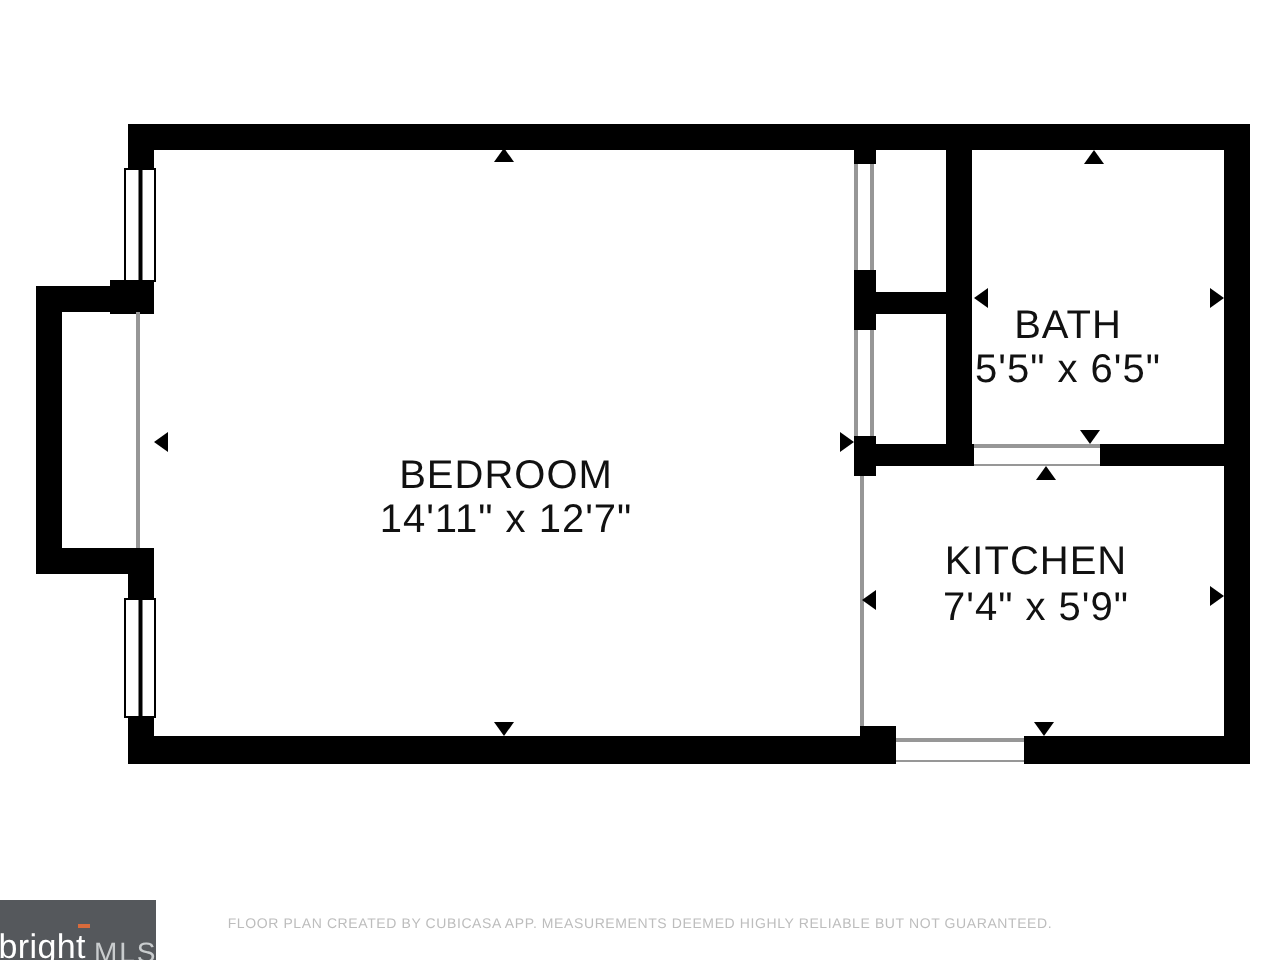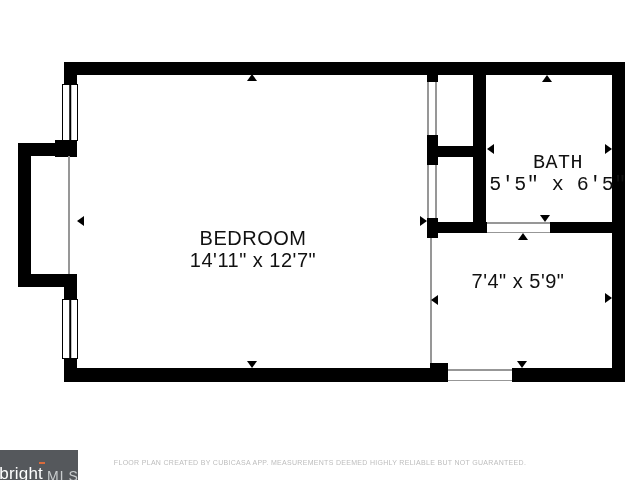--- a/index.html
+++ b/index.html
@@ -91,25 +91,26 @@
 
   <div class="arr arr-up" style="left:518px;top:233px;"></div>
   <div class="arr arr-down" style="left:517px;top:361px;"></div>
   <div class="arr arr-left" style="left:431px;top:295px;"></div>
   <div class="arr arr-right" style="left:605px;top:293px;"></div>
 
   <div class="room-label" style="left:113px;top:199px;width:280px;margin-top:28px;">
     <span class="name">BEDROOM</span>
     <span class="dims">14'11" x 12'7"</span>
   </div>
-  <div class="room-label" style="left:488px;top:152px;width:140px;font-family:Liberation Mono, monospace;">
+  <div class="room-label" style="left:464px;top:152px;width:140px;">
     <span class="name">BATH</span>
     <span class="dims">5'5" x 6'5"</span>
   </div>
   <div class="room-label" style="left:428px;top:270px;width:180px;line-height:23px;">
+    <span class="name">KITCHEN</span>
     <span class="dims">7'4" x 5'9"</span>
   </div>
 
   <div id="logo-box">
     <span id="logo-brand">bright<span id="logo-tick"></span></span>
 
     <span id="logo-suffix">MLS</span>
   </div>
   <div id="disclaimer">FLOOR PLAN CREATED BY CUBICASA APP. MEASUREMENTS DEEMED HIGHLY RELIABLE BUT NOT GUARANTEED.</div>
 

